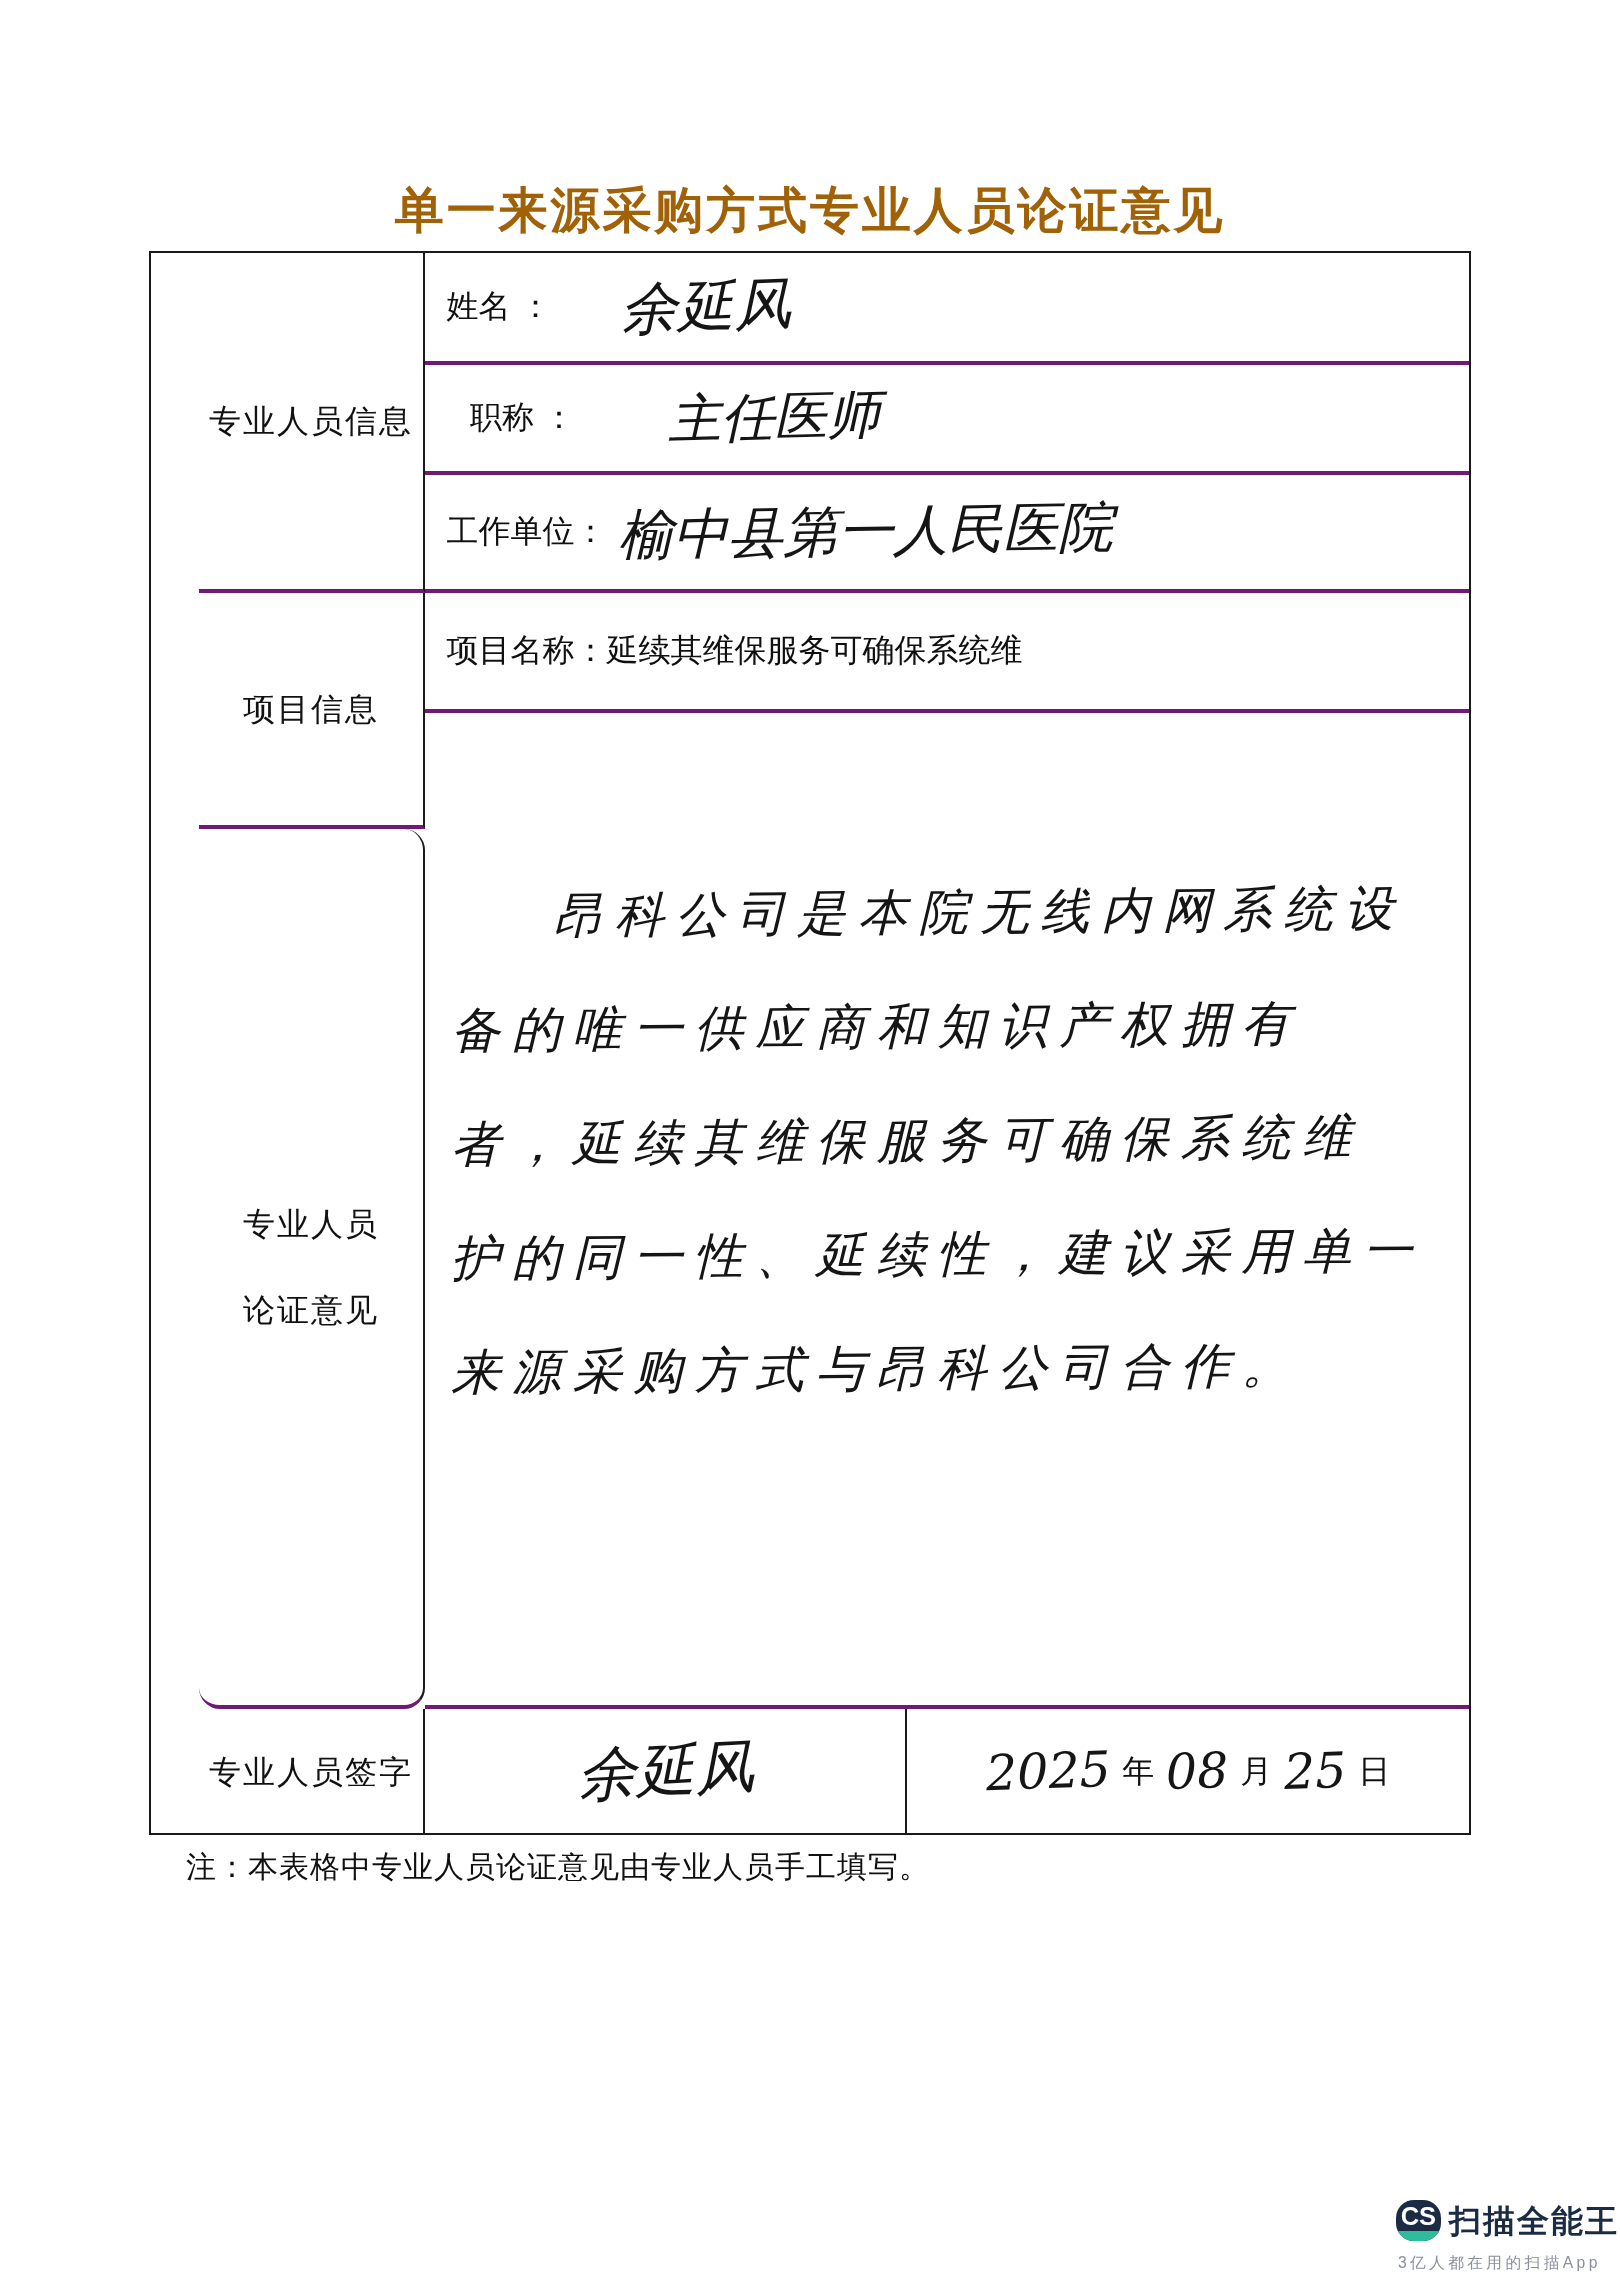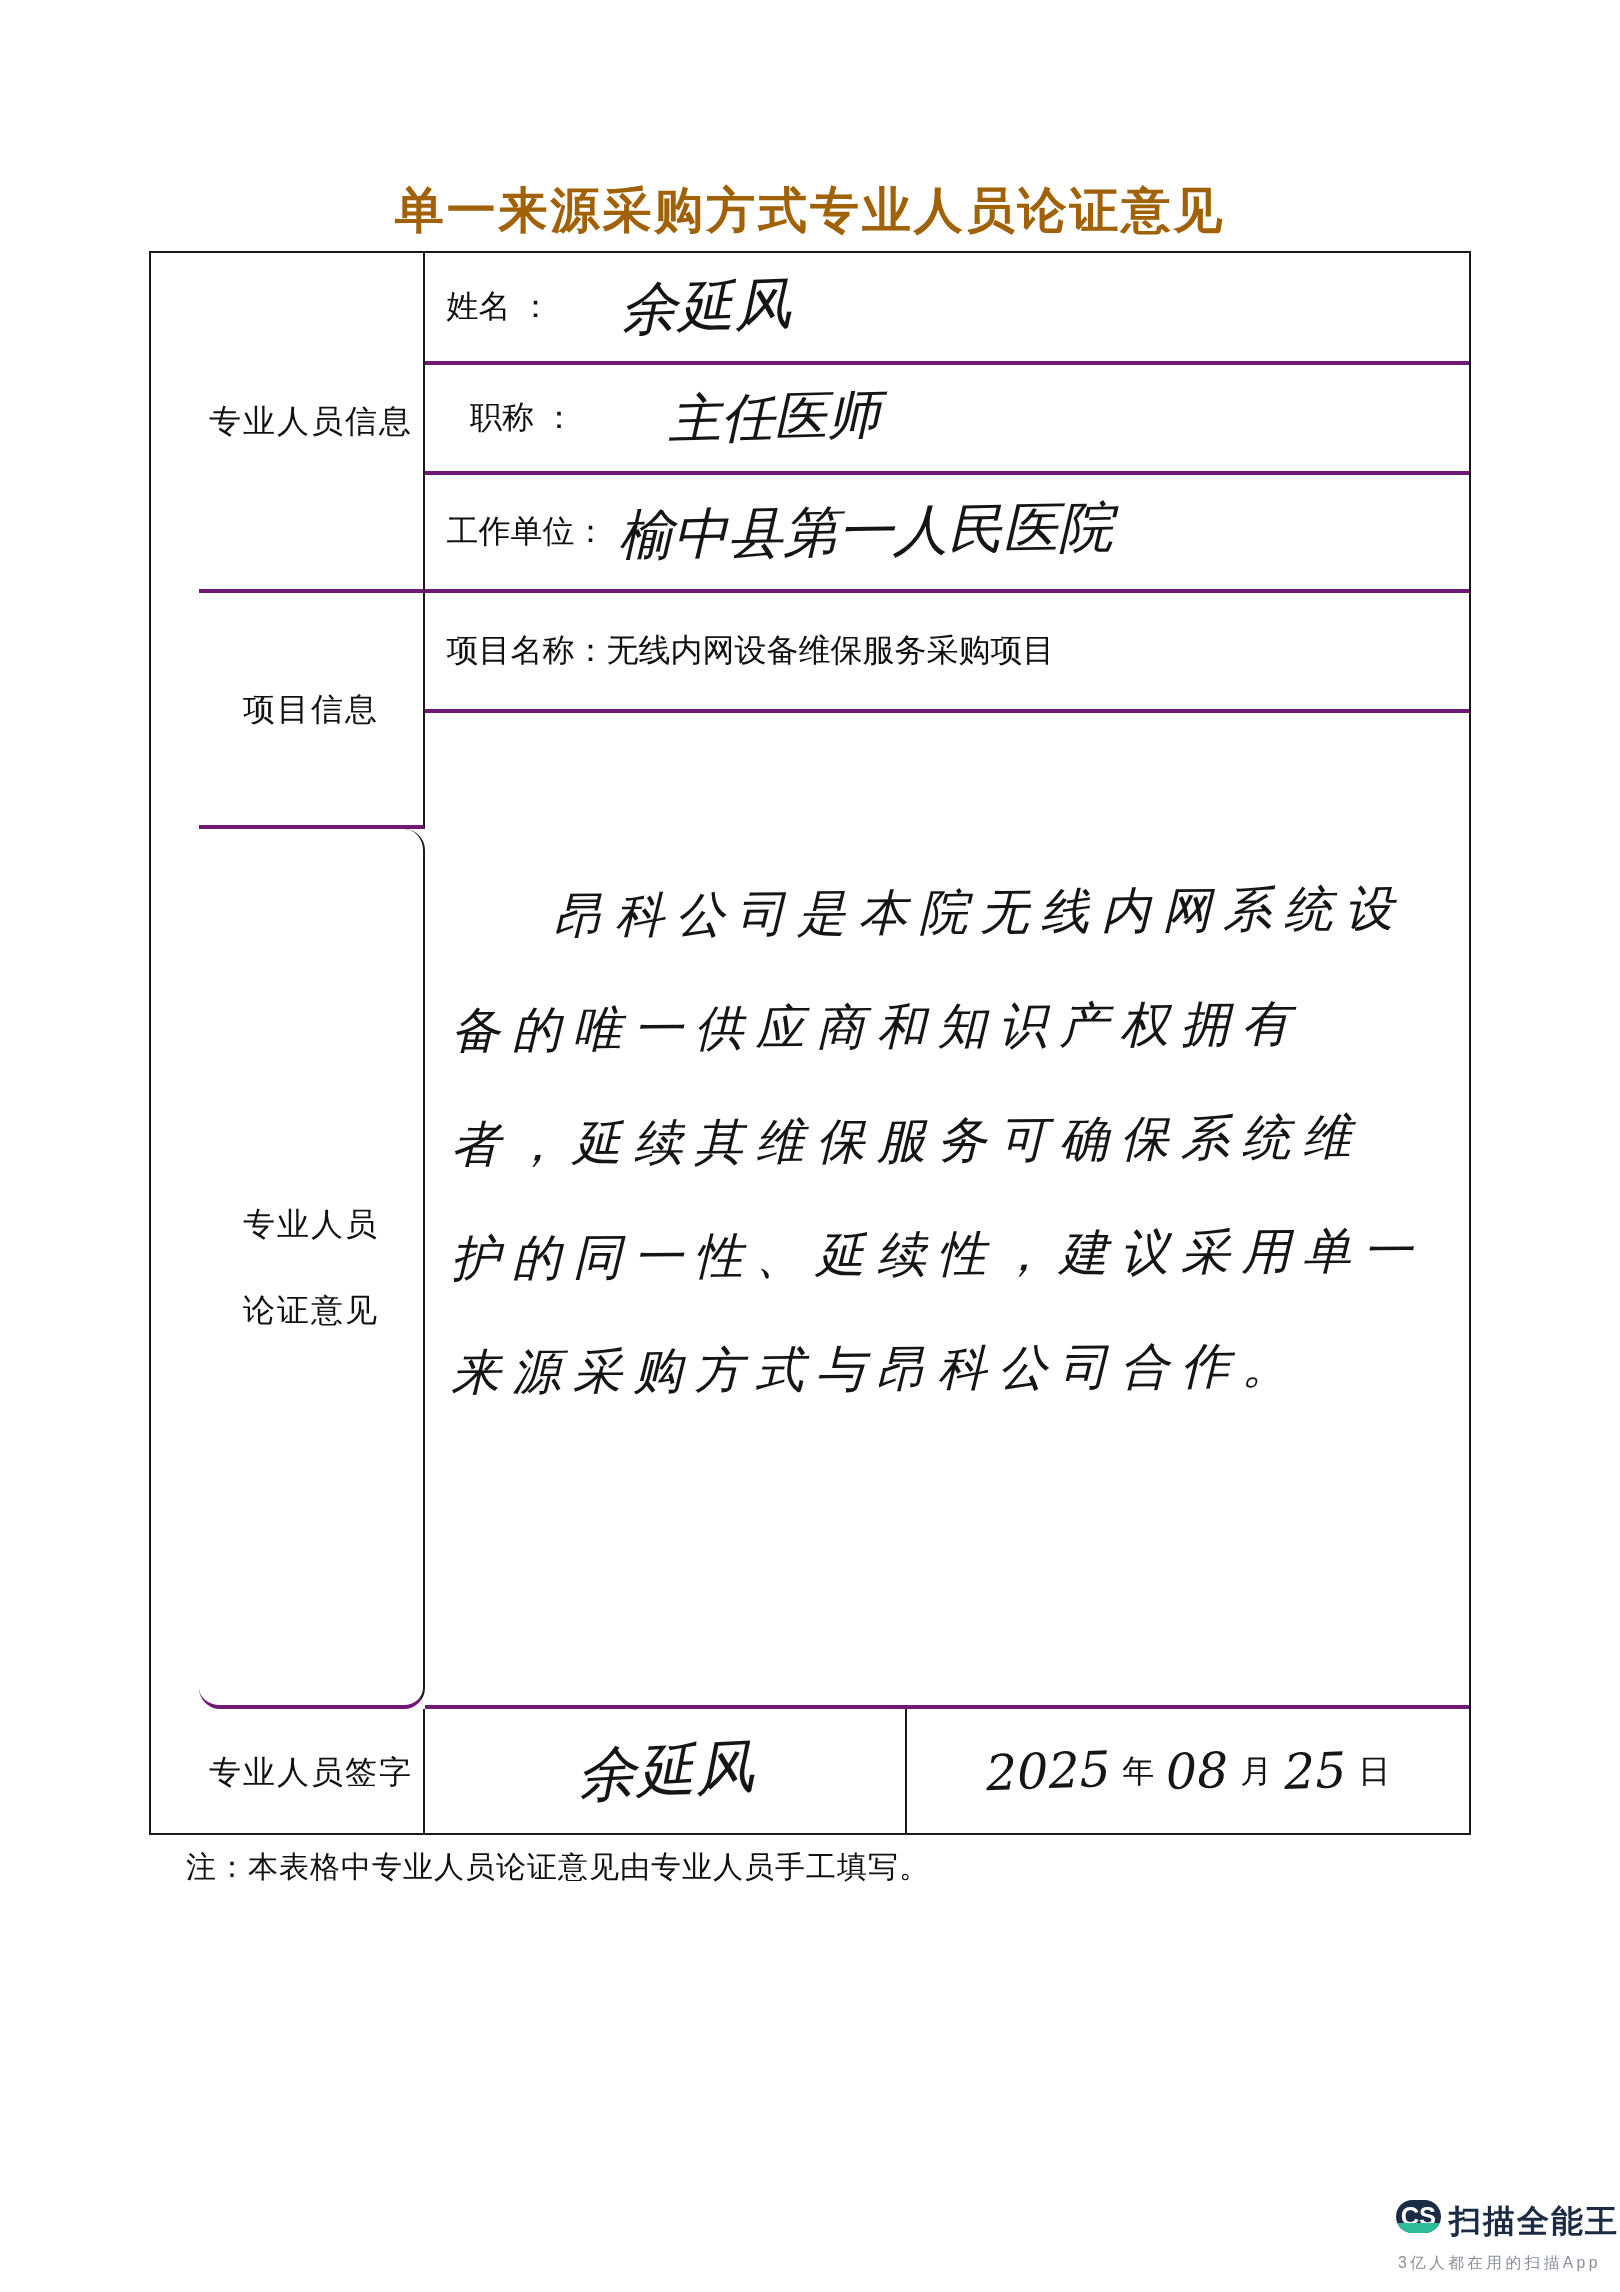--- a/index.html
+++ b/index.html
@@ -85,21 +85,21 @@
   .note-text{
     position:absolute;
     left:186px;top:1847px;
     font-size:30px;letter-spacing:1px;
     color:#101010;
   }
   
   .cs-footer{position:absolute;left:1392px;top:2196px;width:206px;}
   .cs-badge{
     position:absolute;left:3.9px;top:3.9px;
-    width:45px;height:33px;
+    width:45px;height:41px;
     background:#1b2b43;
     border-radius:18px;
     overflow:hidden;
   }
   .cs-badge .cs-text{
     position:absolute;left:0;top:2px;width:45px;
     text-align:center;
     color:#fff;font-weight:bold;font-size:25.5px;
     font-family:"Liberation Sans", sans-serif;
   }
@@ -148,21 +148,21 @@
       <span class="printed">工作单位：</span>
       <span class="hw hw-unit">榆中县第一人民医院</span>
     </div>
 
     <div class="cell label-cell" style="grid-column:1;grid-row:4 / span 2;">
       <span>项目信息</span>
     </div>
 
     <div class="cell field-cell no-right" style="grid-column:2 / span 2;grid-row:4;">
       <span class="printed">项目名称：</span>
-      <span class="printed">无线内网设备维保服务采购项目</span>
+      <span class="printed">延续其维保服务可确保系统维</span>
     </div>
 
 
     <div class="cell label-cell" style="grid-column:1;grid-row:6;border-radius:21px;">
       <span>专业人员</span>
       <span class="line2">论证意见</span>
     </div>
 
     <div class="cell opinion-cell no-right" style="grid-column:2 / span 2;grid-row:6;">
       <div class="opinion-line indent">昂科公司是本院无线内网系统设</div>

